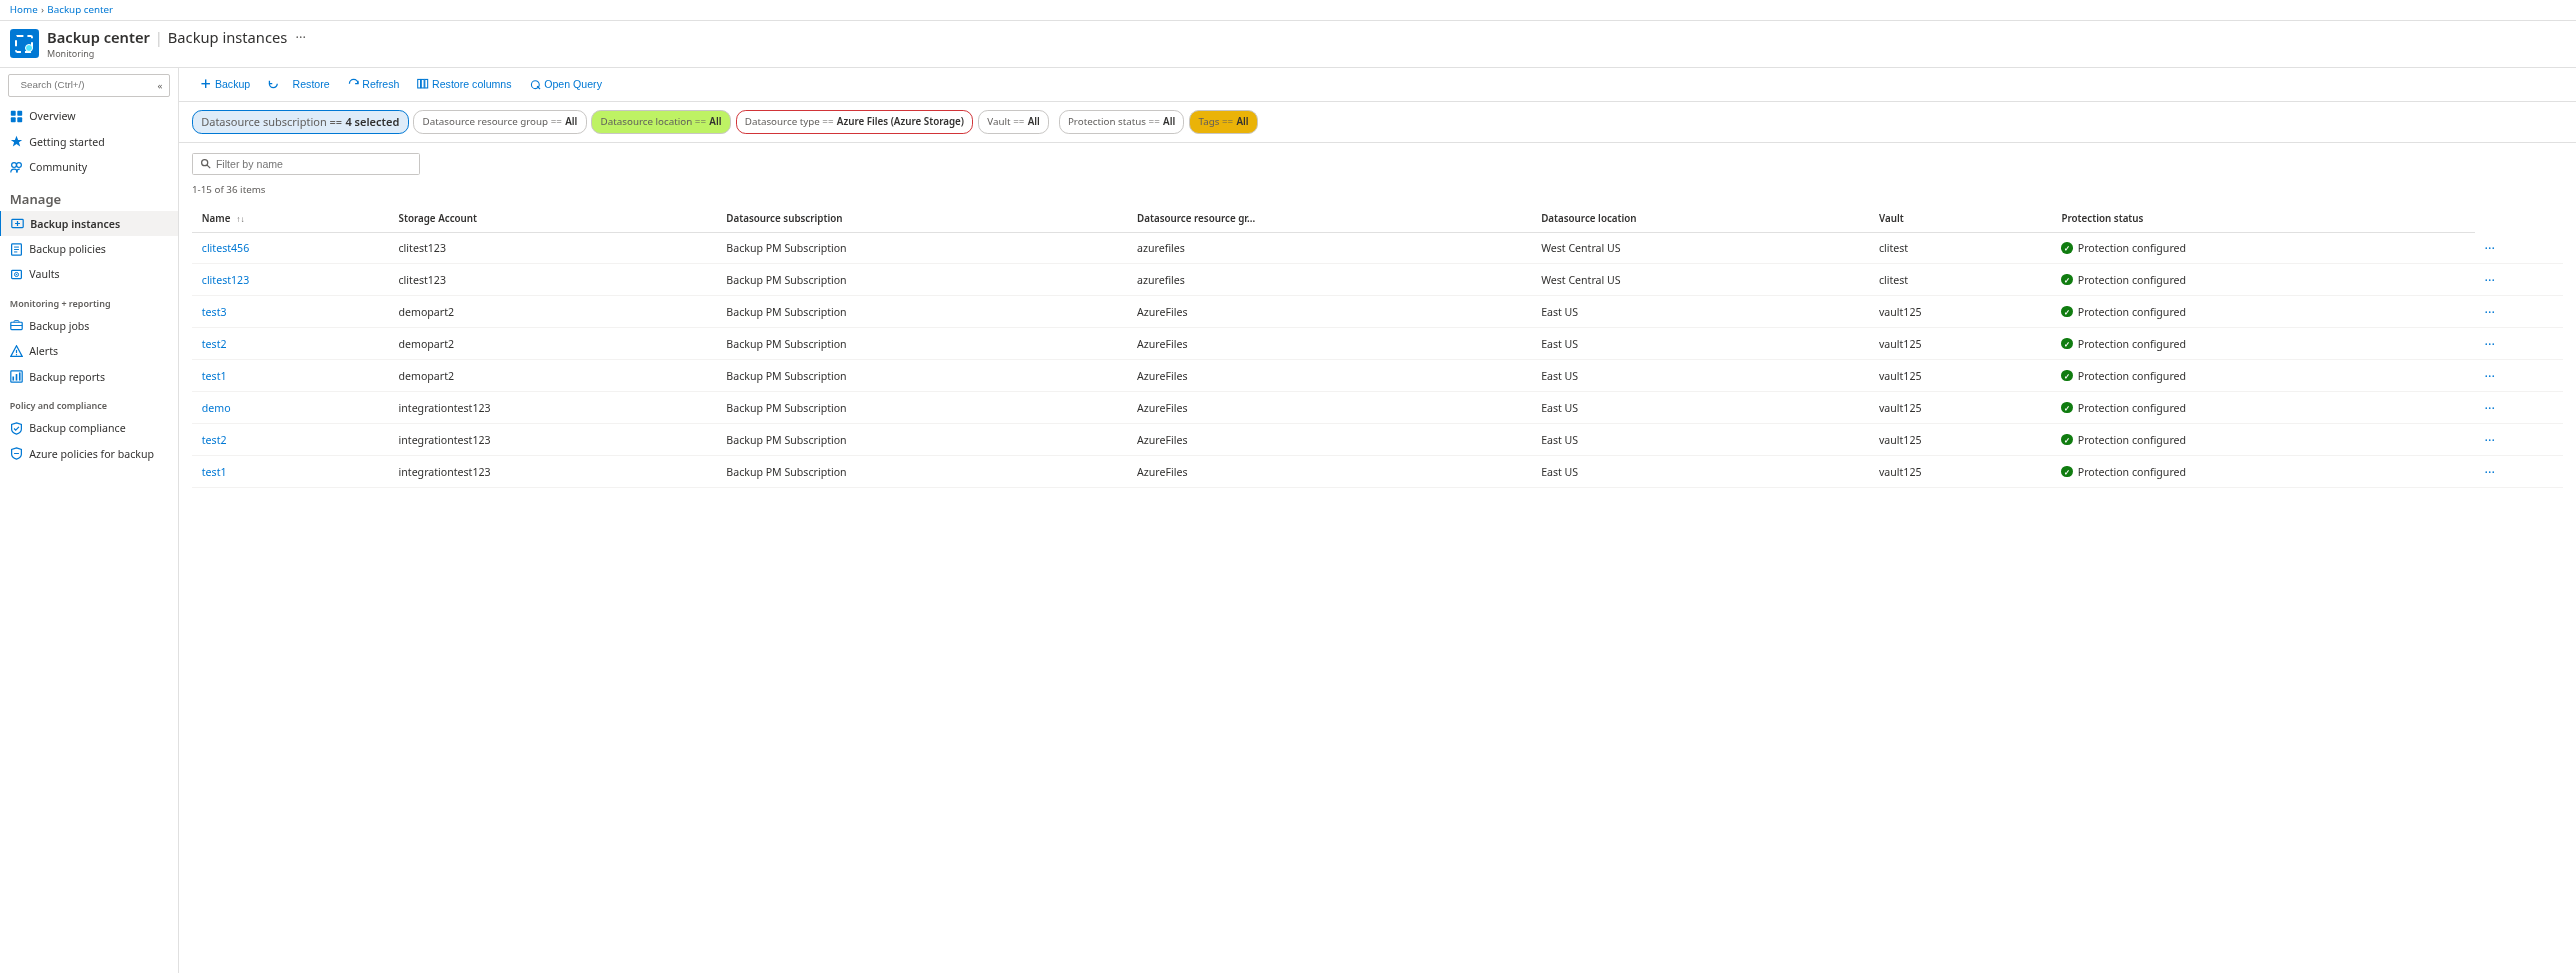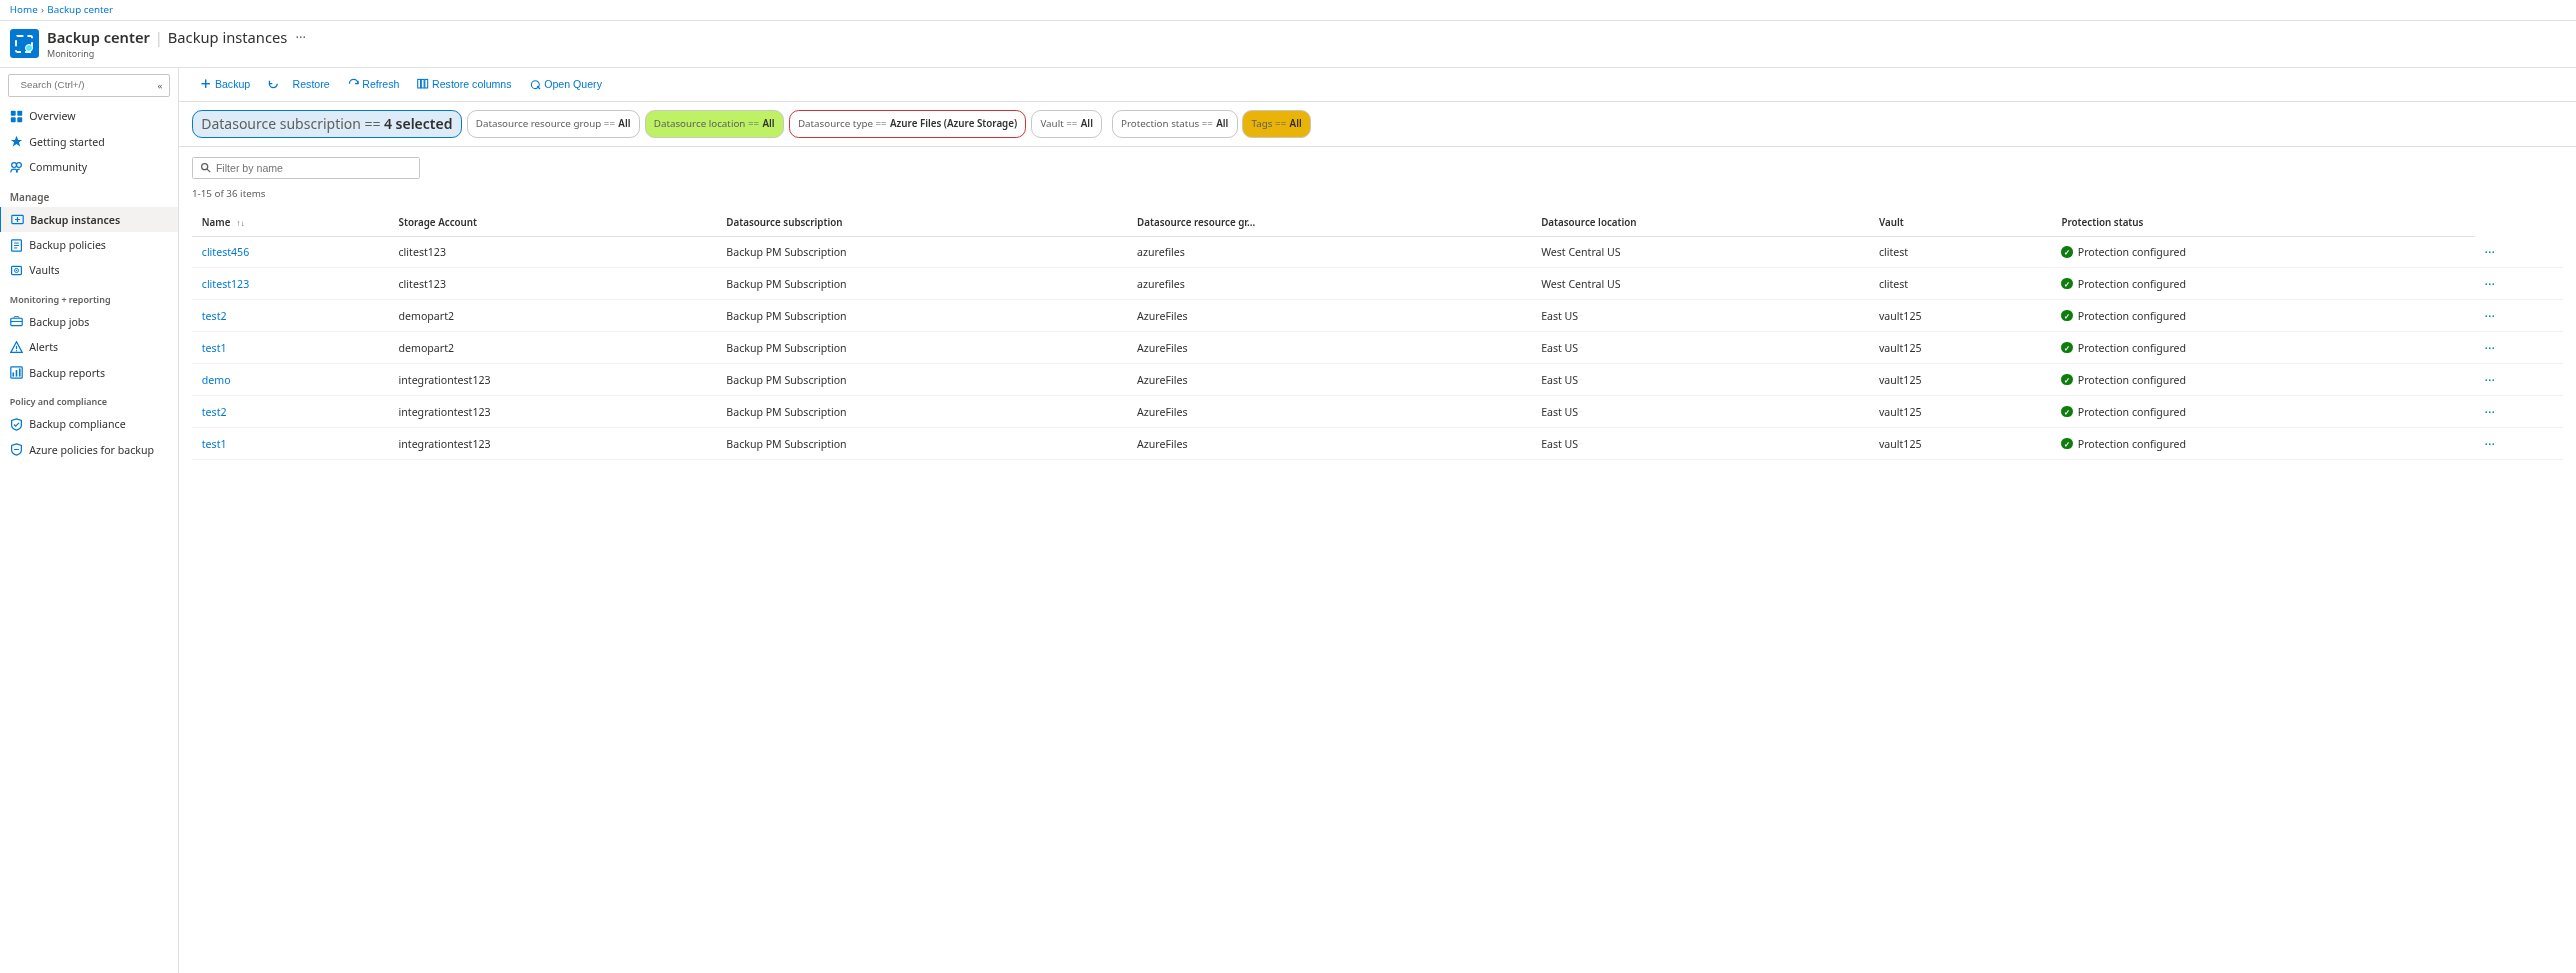--- a/index.html
+++ b/index.html
@@ -73,21 +73,21 @@
     <div style="display:flex;align-items:center;gap:6.5px;padding:5.7px 9.8px;cursor:pointer;color:#323130;font-size:10.6px;">
       <svg width="13" height="13" viewBox="0 0 16 16">
           <circle cx="5" cy="5" r="3" fill="none" stroke="#0078d4" stroke-width="1.5"></circle>
           <circle cx="11" cy="5" r="3" fill="none" stroke="#0078d4" stroke-width="1.5"></circle>
           <path d="M1 14c0-2.2 1.8-4 4-4s4 1.8 4 4" fill="none" stroke="#0078d4" stroke-width="1.5"></path>
           <path d="M8 14c0-2.2 1.8-4 4-4" fill="none" stroke="#0078d4" stroke-width="1.5"></path>
         </svg>
       <span>Community</span>
     </div>
 
-    <div style="font-size:10px;font-weight:600;color:#605e5c;padding:9.8px 9.8px 3.3px;">Manage</div>
+    <div style="font-size:13px;font-weight:600;color:#605e5c;padding:9.8px 9.8px 3.3px;">Manage</div>
     <div style="display:flex;align-items:center;gap:6.5px;padding:5.7px 9.8px;cursor:pointer;color:#323130;font-size:10.6px;background:#f3f2f1;border-left:1.6px solid #0078d4;font-weight:600;">
       <svg width="13" height="13" viewBox="0 0 16 16">
           <rect x="1" y="3" width="14" height="10" rx="1" fill="none" stroke="#0078d4" stroke-width="1.5"></rect>
           <path d="M5 8h6M8 5v6" stroke="#0078d4" stroke-width="1.5"></path>
         </svg>
       <span>Backup instances</span>
     </div>
     <div style="display:flex;align-items:center;gap:6.5px;padding:5.7px 9.8px;cursor:pointer;color:#323130;font-size:10.6px;">
       <svg width="13" height="13" viewBox="0 0 16 16">
           <rect x="2" y="1" width="12" height="14" rx="1" fill="none" stroke="#0078d4" stroke-width="1.5"></rect>
@@ -185,21 +185,21 @@
       <button style="display:flex;align-items:flex-end;gap:3.3px;padding:4.1px 8.2px;border:none;background:transparent;cursor:pointer;color:#0078d4;font-size:10.6px;border-radius:1.6px;">
         <svg width="11.4" height="11.4" viewBox="0 0 16 16">
             <path d="M13 8A5 5 0 112 8a5 5 0 0111 0z" fill="none" stroke="#0078d4" stroke-width="1.5"></path>
             <polyline points="10,10 14,14" fill="none" stroke="#0078d4" stroke-width="1.8"></polyline>
           </svg>
         <span>Open Query</span>
       </button>
     </div>
 
     <div style="display:flex;flex-wrap:wrap;gap:4.9px;padding:8.2px 13px;border-bottom:0.8px solid #e0e0e0;flex-shrink:0;">
-      <div style="display:flex;align-items:center;padding:3.3px 8.2px;border:0.8px solid #0078d4;border-radius:9.8px;font-size:14px;color:#323130;cursor:pointer;background:#deecf9;">
+      <div style="display:flex;align-items:center;padding:3.3px 8.2px;border:0.8px solid #0078d4;border-radius:9.8px;font-size:11px;color:#323130;cursor:pointer;background:#deecf9;">
         <span style="color:#605e5c;">Datasource subscription ==</span>
         <span style="font-weight:600;margin-left:3.3px;">4 selected</span>
       </div>
       <div style="display:flex;align-items:center;padding:3.3px 8.2px;border:0.8px solid #c8c6c4;border-radius:9.8px;font-size:9.8px;color:#323130;cursor:pointer;background:#fff;">
         <span style="color:#605e5c;">Datasource resource group ==</span>
         <span style="font-weight:600;margin-left:3.3px;">All</span>
       </div>
       <div style="display:flex;align-items:center;padding:3.3px 8.2px;border:0.8px solid #c8c6c4;border-radius:9.8px;font-size:9.8px;color:#323130;cursor:pointer;background:#bef264;">
         <span style="color:#605e5c;">Datasource location ==</span>
         <span style="font-weight:600;margin-left:3.3px;">All</span>
@@ -280,20 +280,37 @@
                 <div style="display:flex;align-items:center;gap:4.9px;">
         <div style="width:11.4px;height:11.4px;border-radius:50%;background:#107c10;display:flex;align-items:center;justify-content:center;flex-shrink:0;">
           <span style="color:white;font-size:7.3px;font-weight:bold;">✓</span>
         </div>
         <span>Protection configured</span>
       </div>
               </td>
               <td style="padding: 6.5px 9.8px; font-size: 13px; color: rgb(0, 120, 212); white-space: nowrap; cursor: pointer;">···</td>
             </tr>
             <tr style="border-bottom: 0.8px solid rgb(243, 242, 241); cursor: pointer;">
+              <td style="padding: 6.5px 9.8px; font-size: 10.6px; color: rgb(50, 49, 48); white-space: nowrap;"><a style="color:#0078d4;text-decoration:none;cursor:pointer;">test3</a></td>
+              <td style="padding: 6.5px 9.8px; font-size: 10.6px; color: rgb(50, 49, 48); white-space: nowrap;">demopart2</td>
+              <td style="padding: 6.5px 9.8px; font-size: 10.6px; color: rgb(50, 49, 48); white-space: nowrap;">Backup PM Subscription</td>
+              <td style="padding: 6.5px 9.8px; font-size: 10.6px; color: rgb(50, 49, 48); white-space: nowrap;">AzureFiles</td>
+              <td style="padding: 6.5px 9.8px; font-size: 10.6px; color: rgb(50, 49, 48); white-space: nowrap;">East US</td>
+              <td style="padding: 6.5px 9.8px; font-size: 10.6px; color: rgb(50, 49, 48); white-space: nowrap;">vault125</td>
+              <td style="padding: 6.5px 9.8px; font-size: 10.6px; color: rgb(50, 49, 48); white-space: nowrap;">
+                <div style="display:flex;align-items:center;gap:4.9px;">
+        <div style="width:11.4px;height:11.4px;border-radius:50%;background:#107c10;display:flex;align-items:center;justify-content:center;flex-shrink:0;">
+          <span style="color:white;font-size:7.3px;font-weight:bold;">✓</span>
+        </div>
+        <span>Protection configured</span>
+      </div>
+              </td>
+              <td style="padding: 6.5px 9.8px; font-size: 13px; color: rgb(0, 120, 212); white-space: nowrap; cursor: pointer;">···</td>
+            </tr>
+            <tr style="border-bottom: 0.8px solid rgb(243, 242, 241); cursor: pointer;">
               <td style="padding: 6.5px 9.8px; font-size: 10.6px; color: rgb(50, 49, 48); white-space: nowrap;"><a style="color:#0078d4;text-decoration:none;cursor:pointer;">test2</a></td>
               <td style="padding: 6.5px 9.8px; font-size: 10.6px; color: rgb(50, 49, 48); white-space: nowrap;">demopart2</td>
               <td style="padding: 6.5px 9.8px; font-size: 10.6px; color: rgb(50, 49, 48); white-space: nowrap;">Backup PM Subscription</td>
               <td style="padding: 6.5px 9.8px; font-size: 10.6px; color: rgb(50, 49, 48); white-space: nowrap;">AzureFiles</td>
               <td style="padding: 6.5px 9.8px; font-size: 10.6px; color: rgb(50, 49, 48); white-space: nowrap;">East US</td>
               <td style="padding: 6.5px 9.8px; font-size: 10.6px; color: rgb(50, 49, 48); white-space: nowrap;">vault125</td>
               <td style="padding: 6.5px 9.8px; font-size: 10.6px; color: rgb(50, 49, 48); white-space: nowrap;">
                 <div style="display:flex;align-items:center;gap:4.9px;">
         <div style="width:11.4px;height:11.4px;border-radius:50%;background:#107c10;display:flex;align-items:center;justify-content:center;flex-shrink:0;">
           <span style="color:white;font-size:7.3px;font-weight:bold;">✓</span>

